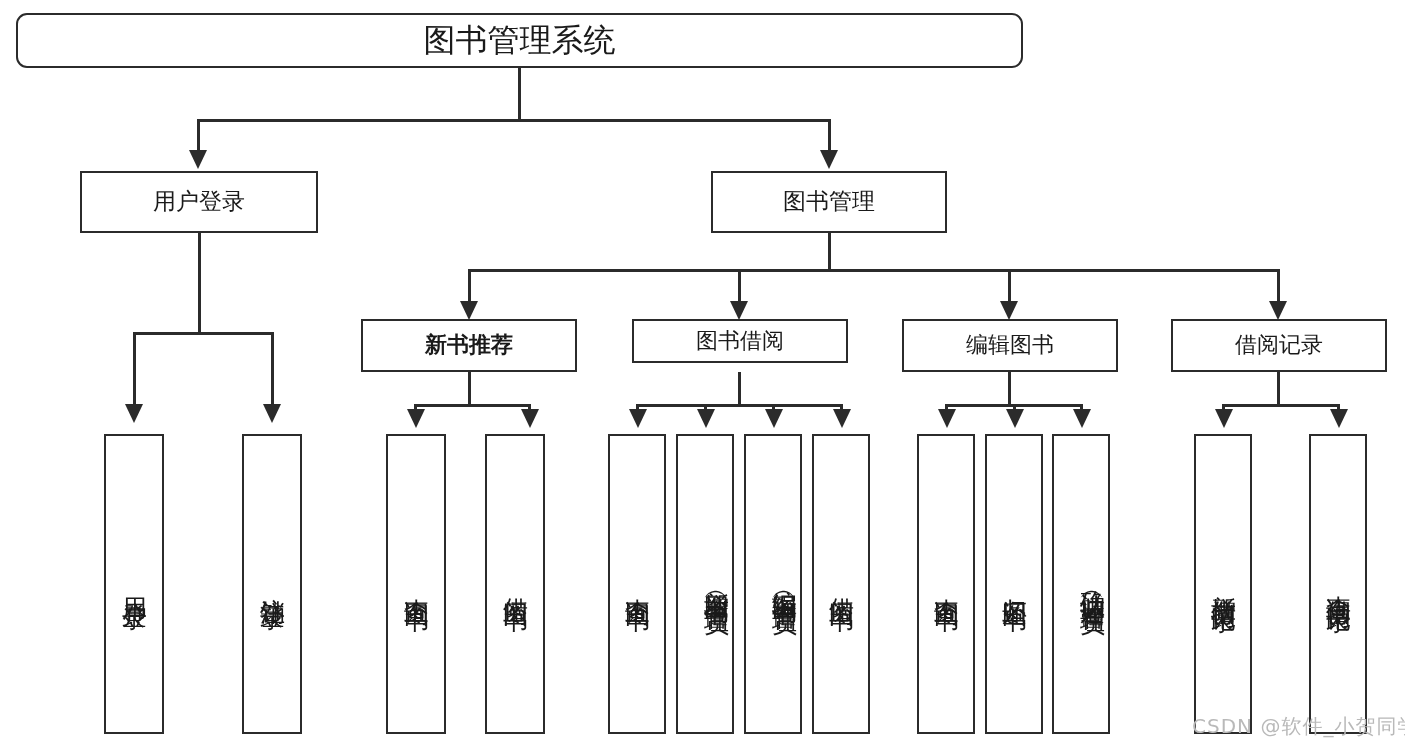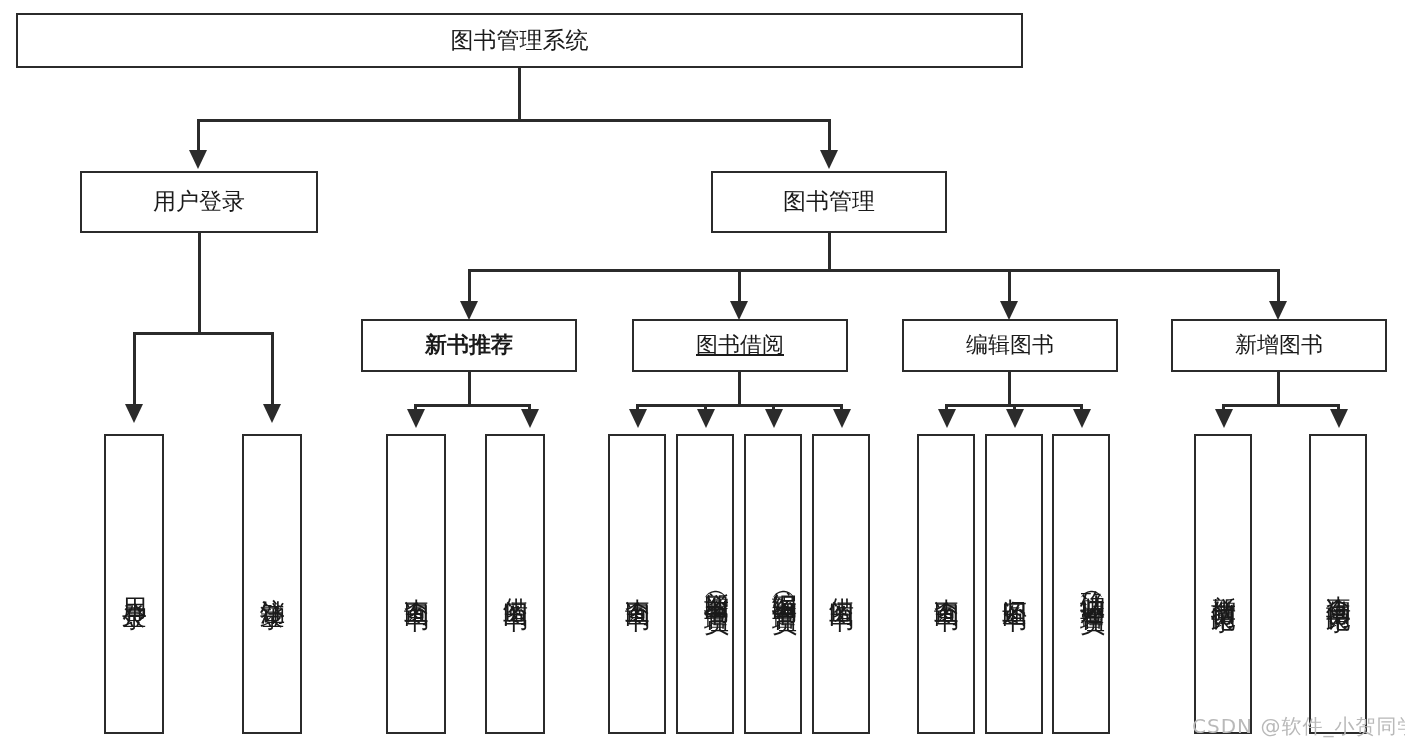--- a/index.html
+++ b/index.html
@@ -22,21 +22,22 @@
     border:2.5px solid #2b2b2b;
     background:#ffffff;
     display:flex;
     align-items:center;
     justify-content:center;
     color:#1a1a1a;
     line-height:1.28;
     text-align:center;
   }
   .node.root{
-    font-size:23px;
+    font-size:32px;
+    border-radius:11px;
   }
   .node.lvl1{
     font-size:23px;
   }
   .node.lvl2{
     font-size:22px;
   }
   
   .node.leaf{
     font-size:25px;
@@ -119,28 +120,28 @@
 
   <div class="ln v" style="left:1008px;top:269px;width:3px;height:33px;"></div>
   <div class="arrow" style="left:1000px;top:301px;"></div>
 
   <div class="ln v" style="left:1277px;top:269px;width:3px;height:33px;"></div>
   <div class="arrow" style="left:1269px;top:301px;"></div>
 
   <div class="node lvl2" style="left:361px;top:319px;width:216px;height:53px;font-weight:bold;">
     <span>新书推荐</span>
   </div>
-  <div class="node lvl2" style="left:632px;top:319px;width:216px;height:53px;text-decoration:underline;">
+  <div class="node lvl2" style="left:632px;top:319px;width:216px;height:44px;">
     <span>图书借阅</span>
   </div>
   <div class="node lvl2" style="left:902px;top:319px;width:216px;height:53px;">
     <span>编辑图书</span>
   </div>
   <div class="node lvl2" style="left:1171px;top:319px;width:216px;height:53px;">
-    <span>新增图书</span>
+    <span>借阅记录</span>
   </div>
 
   <div class="ln v" style="left:468px;top:372px;width:3px;height:34px;"></div>
   <div class="ln h" style="left:414px;top:404px;width:117px;height:3px;"></div>
   <div class="ln v" style="left:414px;top:404px;width:3px;height:6px;"></div>
   <div class="arrow" style="left:407px;top:409px;"></div>
   <div class="ln v" style="left:528px;top:404px;width:3px;height:6px;"></div>
   <div class="arrow" style="left:521px;top:409px;"></div>
 
   <div class="ln v" style="left:738px;top:372px;width:3px;height:34px;"></div>

